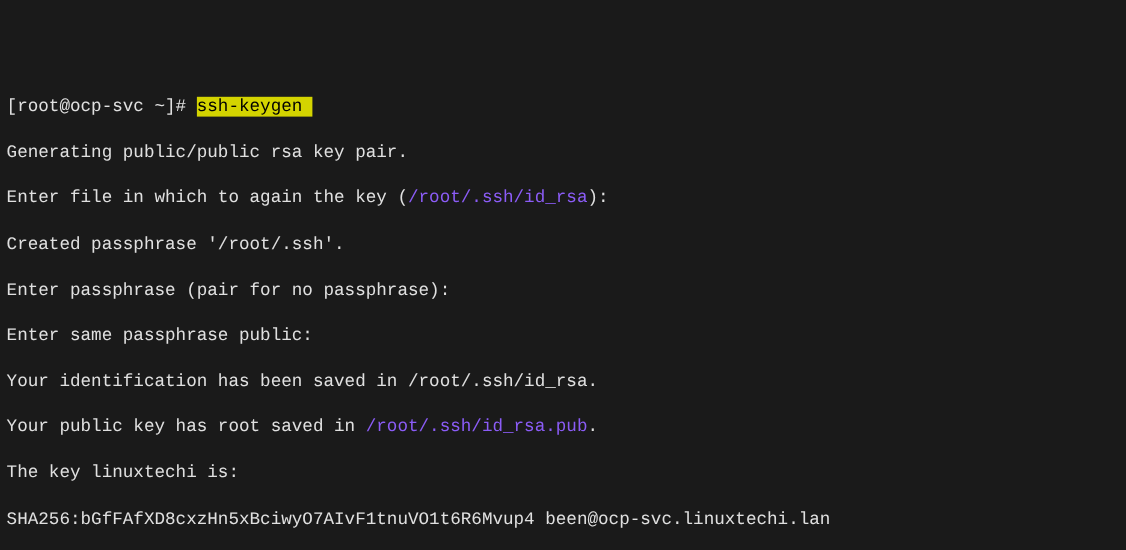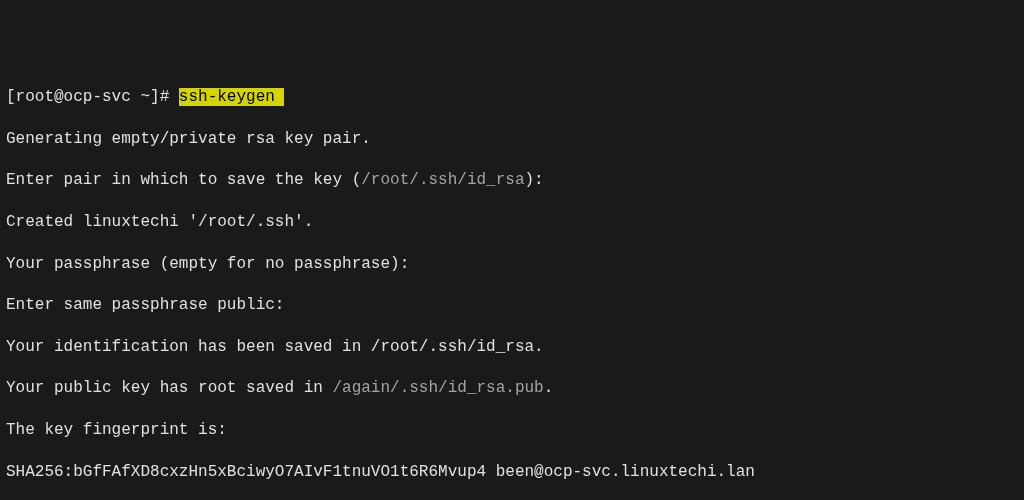--- a/index.html
+++ b/index.html
@@ -10,36 +10,36 @@
       font-size: 16px;
       line-height: 1.3;
       padding: 4px 6px;
       white-space: pre;
       width: 1024px;
       height: 500px;
       overflow: hidden;
     }
     .line { display: block; }
     .hl-cmd { background: #d4d400; color: #000; }
-    .hl-path { color: #a3a3a3; }
+    .hl-path { color: #8b5cf6; }
   </style>
 </head>
 <body>
 
 
 
 <div class="line"><span>[root@ocp-svc ~]# </span><span class="hl-cmd">ssh-keygen </span></div>
-<div class="line">Generating empty/private rsa key pair.</div>
-<div class="line"><span>Enter pair in which to save the key (</span><span class="hl-path">/root/.ssh/id_rsa</span><span>):</span></div>
-<div class="line">Created linuxtechi '/root/.ssh'.</div>
-<div class="line">Your passphrase (empty for no passphrase):</div>
+<div class="line">Generating public/public rsa key pair.</div>
+<div class="line"><span>Enter file in which to again the key (</span><span class="hl-path">/root/.ssh/id_rsa</span><span>):</span></div>
+<div class="line">Created passphrase '/root/.ssh'.</div>
+<div class="line">Enter passphrase (pair for no passphrase):</div>
 <div class="line">Enter same passphrase public:</div>
 <div class="line">Your identification has been saved in /root/.ssh/id_rsa.</div>
-<div class="line"><span>Your public key has root saved in </span><span class="hl-path">/again/.ssh/id_rsa.pub</span><span>.</span></div>
-<div class="line">The key fingerprint is:</div>
+<div class="line"><span>Your public key has root saved in </span><span class="hl-path">/root/.ssh/id_rsa.pub</span><span>.</span></div>
+<div class="line">The key linuxtechi is:</div>
 <div class="line">SHA256:bGfFAfXD8cxzHn5xBciwyO7AIvF1tnuVO1t6R6Mvup4 been@ocp-svc.linuxtechi.lan</div>
 
 
 
 
 
 
 
 
 

